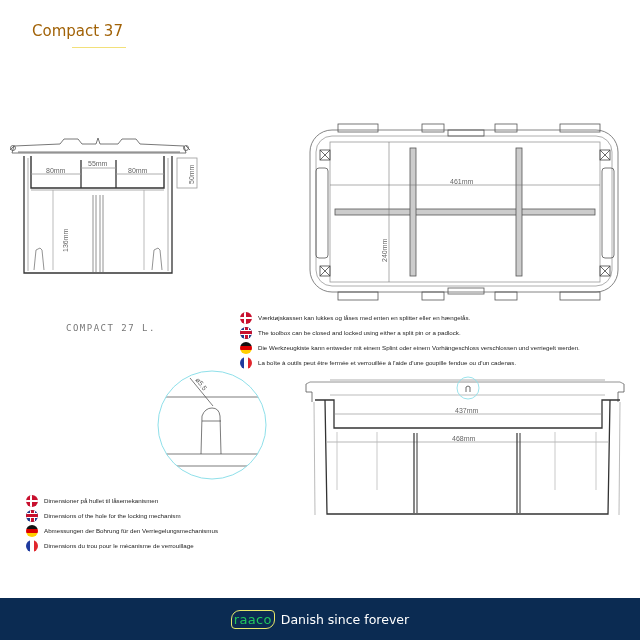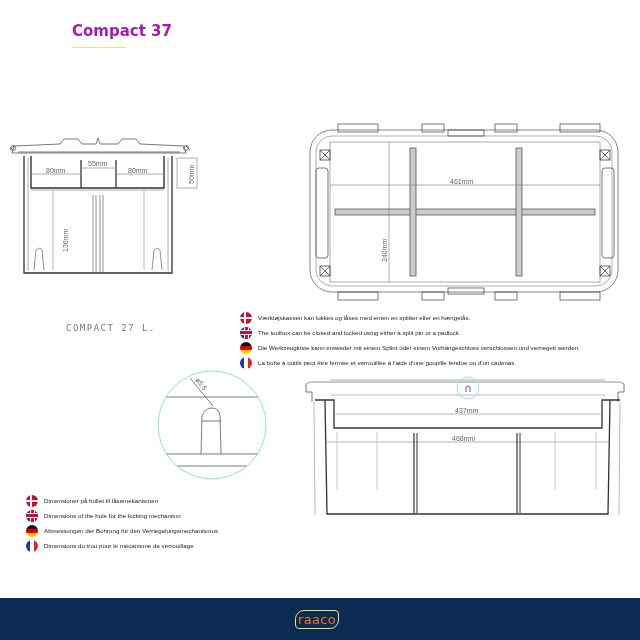--- a/index.html
+++ b/index.html
@@ -1,34 +1,34 @@
 <!DOCTYPE html>
 <html><head>
 <meta charset="utf-8">
 <style>
   html,body{margin:0;padding:0;}
   body{width:640px;height:640px;background:#ffffff;position:relative;overflow:hidden;font-family:"Liberation Sans",sans-serif;color:#222;}
   .abs{position:absolute;}
-  .title{left:32px;top:22px;font-size:15px;font-weight:bold;color:#a21caf;font-family:"DejaVu Sans",sans-serif;margin-left:40px;}
+  .title{left:32px;top:22px;font-size:15px;font-weight:normal;color:#a16207;font-family:"DejaVu Sans",sans-serif;}
   .title-underline{left:72px;top:47px;width:54px;height:1px;background:#f2e07a;}
   svg text{font-family:"Liberation Sans",sans-serif;}
   .caption{left:66px;top:323px;font-size:9px;letter-spacing:1.5px;color:#777;font-family:"DejaVu Sans Mono",monospace;}
   .note-list{list-style:none;margin:0;padding:0;}
   .note{display:flex;align-items:center;height:15px;font-size:6.2px;color:#222;}
   .flag{width:12px;height:12px;border-radius:50%;overflow:hidden;margin-right:6px;flex:0 0 12px;position:relative;}
   .flag-dk{background:#c8102e;}
   .flag-dk::before{content:"";position:absolute;left:4px;top:0;width:2px;height:12px;background:#fff;}
   .flag-dk::after{content:"";position:absolute;left:0;top:5px;width:12px;height:2px;background:#fff;}
   .flag-gb{background:#1f3a8a;}
   .flag-gb::before{content:"";position:absolute;left:4.5px;top:0;width:3px;height:12px;background:#c8102e;border-left:1px solid #fff;border-right:1px solid #fff;box-sizing:content-box;left:3.5px;}
   .flag-gb::after{content:"";position:absolute;left:0;top:3.5px;width:12px;height:3px;background:#c8102e;border-top:1px solid #fff;border-bottom:1px solid #fff;}
   .flag-de{background:linear-gradient(#111 0 33%,#dd0000 33% 66%,#ffce00 66% 100%);}
   .flag-fr{background:linear-gradient(90deg,#1f3a9e 0 33%,#fff 33% 66%,#e1262d 66% 100%);}
   .footer{left:0;top:598px;width:640px;height:42px;background:#0b2b52;display:flex;align-items:center;justify-content:center;}
-  .logo{border:1.5px solid #e6e86a;border-radius:9px 4px 9px 4px;color:#f97316;font-size:13px;padding:0 2px;height:17px;line-height:17px;font-family:"DejaVu Sans",sans-serif;margin-right:6px;letter-spacing:0.3px;}
+  .logo{border:1.5px solid #e6e86a;border-radius:9px 4px 9px 4px;color:#22c55e;font-size:13px;padding:0 2px;height:17px;line-height:17px;font-family:"DejaVu Sans",sans-serif;margin-right:6px;letter-spacing:0.3px;}
   .tagline{color:#ffffff;font-size:12.5px;font-family:"DejaVu Sans",sans-serif;}
 </style>
 </head>
 <body>
 
 <div class="abs title">Compact 37</div>
 <div class="abs title-underline"></div>
 
 <svg class="abs" style="left:0;top:120px" width="220" height="170" viewBox="0 0 220 170">
   <g fill="none" stroke="#555" stroke-width="0.8">
@@ -200,13 +200,14 @@
       <span>Abmessungen der Bohrung für den Verriegelungsmechanismus</span>
     </li>
   <li class="note">
       <span class="flag flag-fr"></span>
       <span>Dimensions du trou pour le mécanisme de verrouillage</span>
     </li>
 </ul>
 
 <div class="abs footer">
   <span class="logo">raaco</span>
+  <span class="tagline">Danish since forever</span>
 </div>
 
 </body></html>

